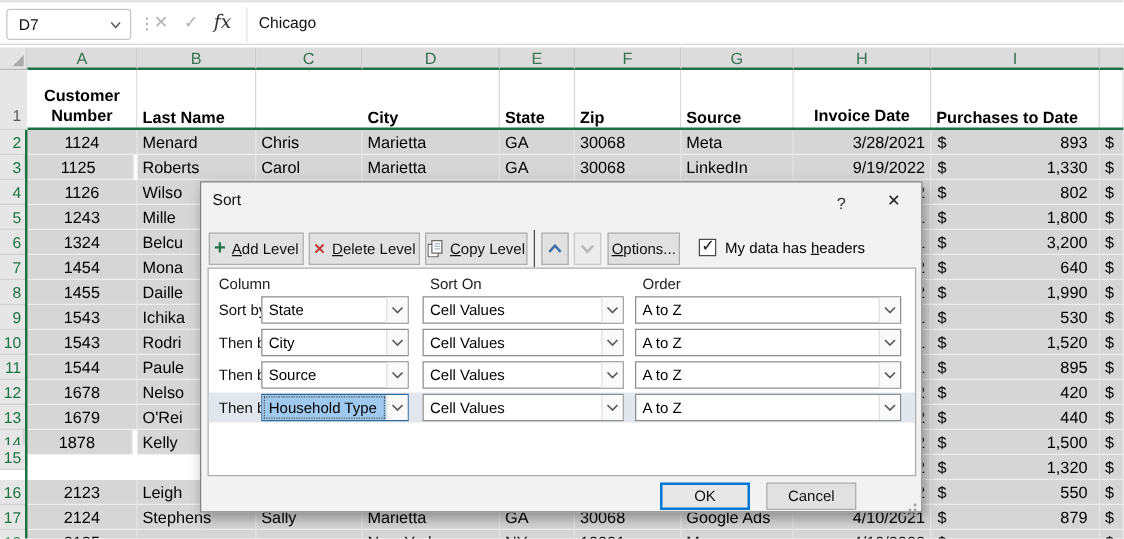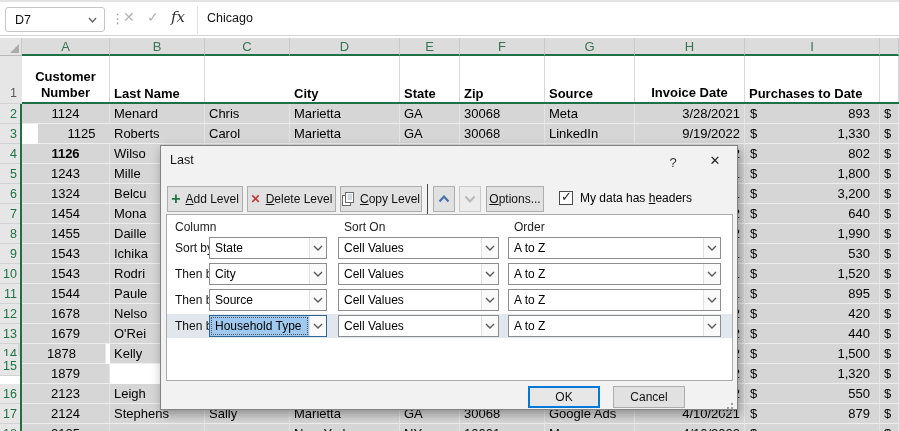--- a/index.html
+++ b/index.html
@@ -124,35 +124,35 @@
       <div class="cell datacell" style="left: 400px; top: 104px; width: 60px; height: 20px;">GA</div>
       <div class="cell datacell" style="left: 460px; top: 104px; width: 85px; height: 20px;">30068</div>
       <div class="cell datacell" style="left: 545px; top: 104px; width: 90px; height: 20px;">Meta</div>
       <div class="cell datacell a-right" style="left: 635px; top: 104px; width: 110px; height: 20px;">3/28/2021</div>
       <div class="cell datacell money" style="left: 745px; top: 104px; width: 135px; height: 20px;">
         <span>$</span>
         <span>893</span>
       </div>
       <div class="cell datacell" style="left: 880px; top: 104px; width: 19px; height: 20px;">$</div>
       <div class="rowhdr" style="left: 0px; top: 124px; width: 22px; height: 20px;">3</div>
-      <div class="cell datacell a-center" style="left: 38px; top: 124px; width: 88px; height: 20px;">1125</div>
+      <div class="cell datacell a-center" style="left: 19px; top: 124px; width: 88px; height: 20px;">1125</div>
       <div class="cell datacell" style="left: 110px; top: 124px; width: 95px; height: 20px;">Roberts</div>
       <div class="cell datacell" style="left: 205px; top: 124px; width: 85px; height: 20px;">Carol</div>
       <div class="cell datacell" style="left: 290px; top: 124px; width: 110px; height: 20px;">Marietta</div>
       <div class="cell datacell" style="left: 400px; top: 124px; width: 60px; height: 20px;">GA</div>
       <div class="cell datacell" style="left: 460px; top: 124px; width: 85px; height: 20px;">30068</div>
       <div class="cell datacell" style="left: 545px; top: 124px; width: 90px; height: 20px;">LinkedIn</div>
       <div class="cell datacell a-right" style="left: 635px; top: 124px; width: 110px; height: 20px;">9/19/2022</div>
       <div class="cell datacell money" style="left: 745px; top: 124px; width: 135px; height: 20px;">
         <span>$</span>
         <span>1,330</span>
       </div>
       <div class="cell datacell" style="left: 880px; top: 124px; width: 19px; height: 20px;">$</div>
       <div class="rowhdr" style="left: 0px; top: 144px; width: 22px; height: 20px;">4</div>
-      <div class="cell datacell a-center" style="left: 22px; top: 144px; width: 88px; height: 20px; font-weight: bold;">1126</div>
+      <div class="cell datacell a-center" style="left: 22px; top: 144px; width: 88px; height: 20px;">1126</div>
       <div class="cell datacell" style="left: 110px; top: 144px; width: 95px; height: 20px;">Wilso</div>
       <div class="cell datacell" style="left: 205px; top: 144px; width: 85px; height: 20px;"></div>
       <div class="cell datacell" style="left: 290px; top: 144px; width: 110px; height: 20px;"></div>
       <div class="cell datacell" style="left: 400px; top: 144px; width: 60px; height: 20px;"></div>
       <div class="cell datacell" style="left: 460px; top: 144px; width: 85px; height: 20px;"></div>
       <div class="cell datacell" style="left: 545px; top: 144px; width: 90px; height: 20px;"></div>
       <div class="cell datacell a-right" style="left: 635px; top: 144px; width: 110px; height: 20px;">2</div>
       <div class="cell datacell money" style="left: 745px; top: 144px; width: 135px; height: 20px;">
         <span>$</span>
         <span>802</span>
@@ -292,21 +292,20 @@
       <div class="cell datacell" style="left: 400px; top: 344px; width: 60px; height: 20px;"></div>
       <div class="cell datacell" style="left: 460px; top: 344px; width: 85px; height: 20px;"></div>
       <div class="cell datacell" style="left: 545px; top: 344px; width: 90px; height: 20px;"></div>
       <div class="cell datacell a-right" style="left: 635px; top: 344px; width: 110px; height: 20px;">2</div>
       <div class="cell datacell money" style="left: 745px; top: 344px; width: 135px; height: 20px;">
         <span>$</span>
         <span>1,500</span>
       </div>
       <div class="cell datacell" style="left: 880px; top: 344px; width: 19px; height: 20px;">$</div>
       <div class="rowhdr" style="left: 0px; top: 356px; width: 22px; height: 20px;">15</div>
-      <div class="cell datacell a-center" style="left: 22px; top: 364px; width: 88px; height: 20px;">1879</div>
       <div class="cell datacell" style="left: 205px; top: 364px; width: 85px; height: 20px;"></div>
       <div class="cell datacell" style="left: 290px; top: 364px; width: 110px; height: 20px;"></div>
       <div class="cell datacell" style="left: 400px; top: 364px; width: 60px; height: 20px;"></div>
       <div class="cell datacell" style="left: 460px; top: 364px; width: 85px; height: 20px;"></div>
       <div class="cell datacell" style="left: 545px; top: 364px; width: 90px; height: 20px;"></div>
       <div class="cell datacell a-right" style="left: 635px; top: 364px; width: 110px; height: 20px;">2</div>
       <div class="cell datacell money" style="left: 745px; top: 364px; width: 135px; height: 20px;">
         <span>$</span>
         <span>1,320</span>
       </div>
@@ -366,21 +365,21 @@
     </div>
     <span class="fdots">⋮</span>
     <span class="fx-x">✕</span>
     <span class="fx-check">✓</span>
     <span class="fx-fx">fx</span>
     <span class="fdivider"></span>
     <span class="fvalue">Chicago</span>
   </div>
 
   <div class="dialog">
-    <span class="dlg-title">Last</span>
+    <span class="dlg-title">Sort</span>
     <button class="dlg-help">?</button>
     <button class="dlg-close">✕</button>
 
     <button class="tb-btn btn-add">
       <span class="plus-ico">+</span>
       <span><span class="u">A</span><span>dd Level</span></span>
     </button>
     <button class="tb-btn btn-del">
       <span class="del-ico">✕</span>
       <span><span class="u">D</span><span>elete Level</span></span>

